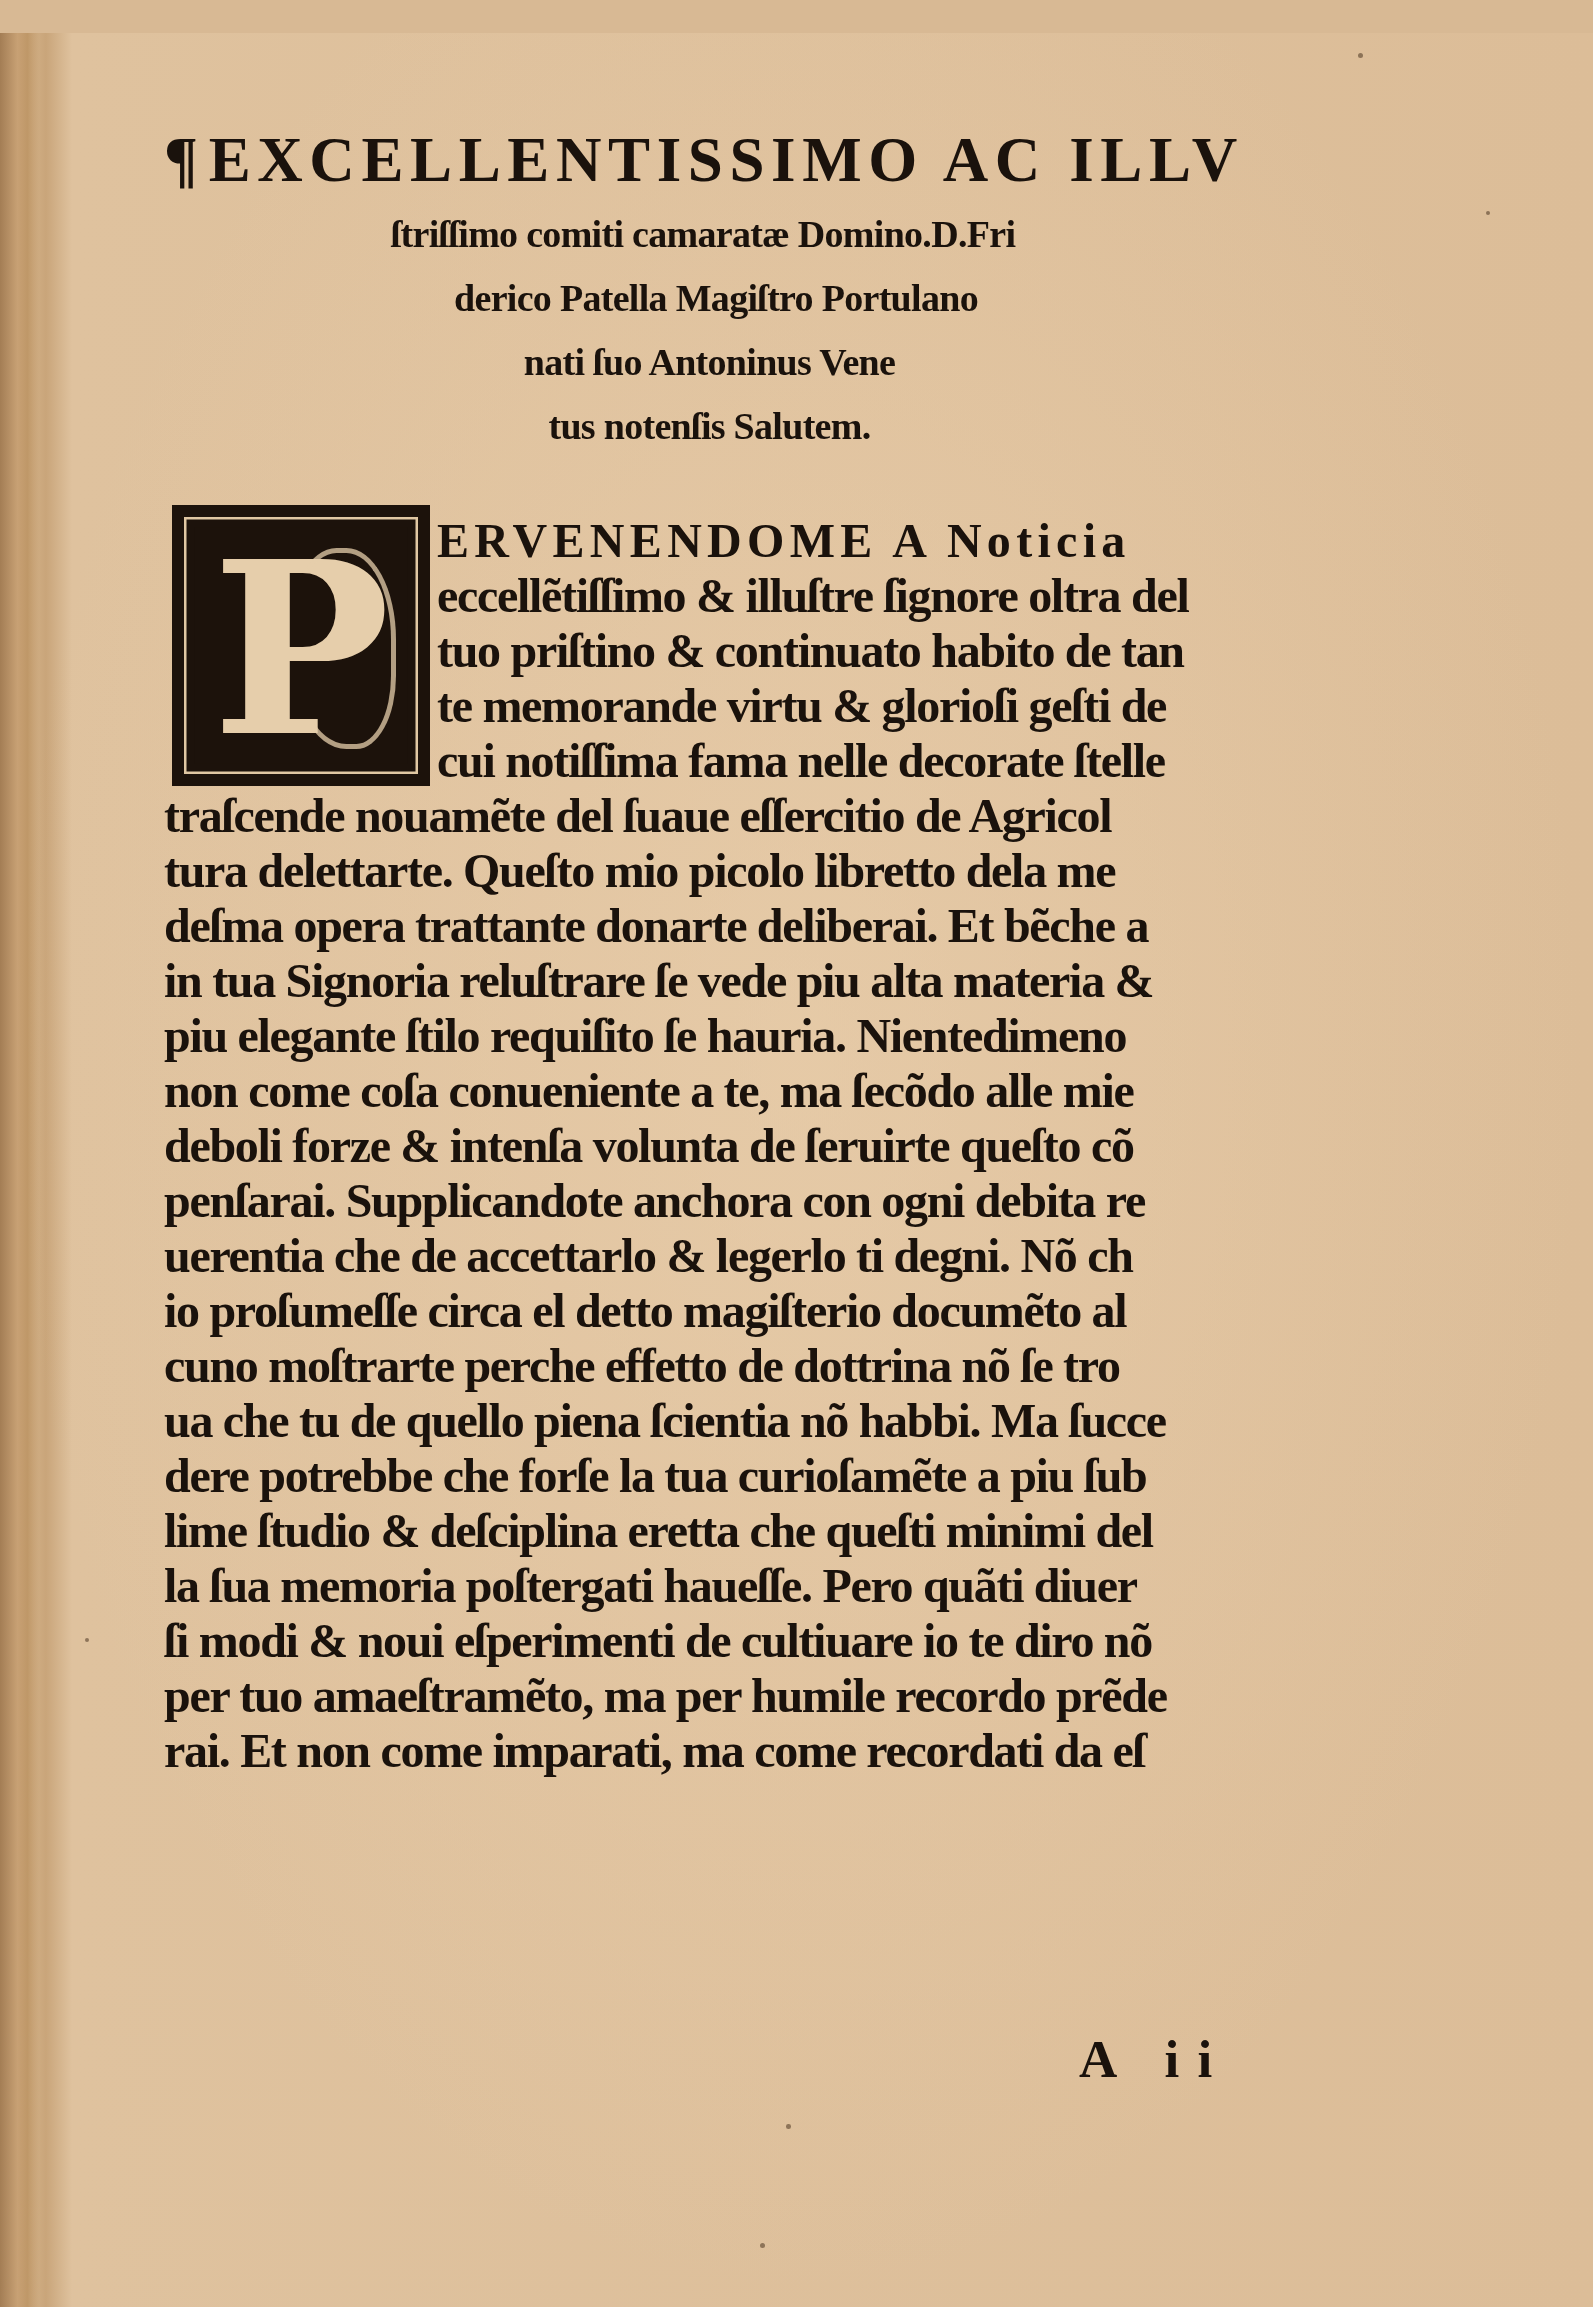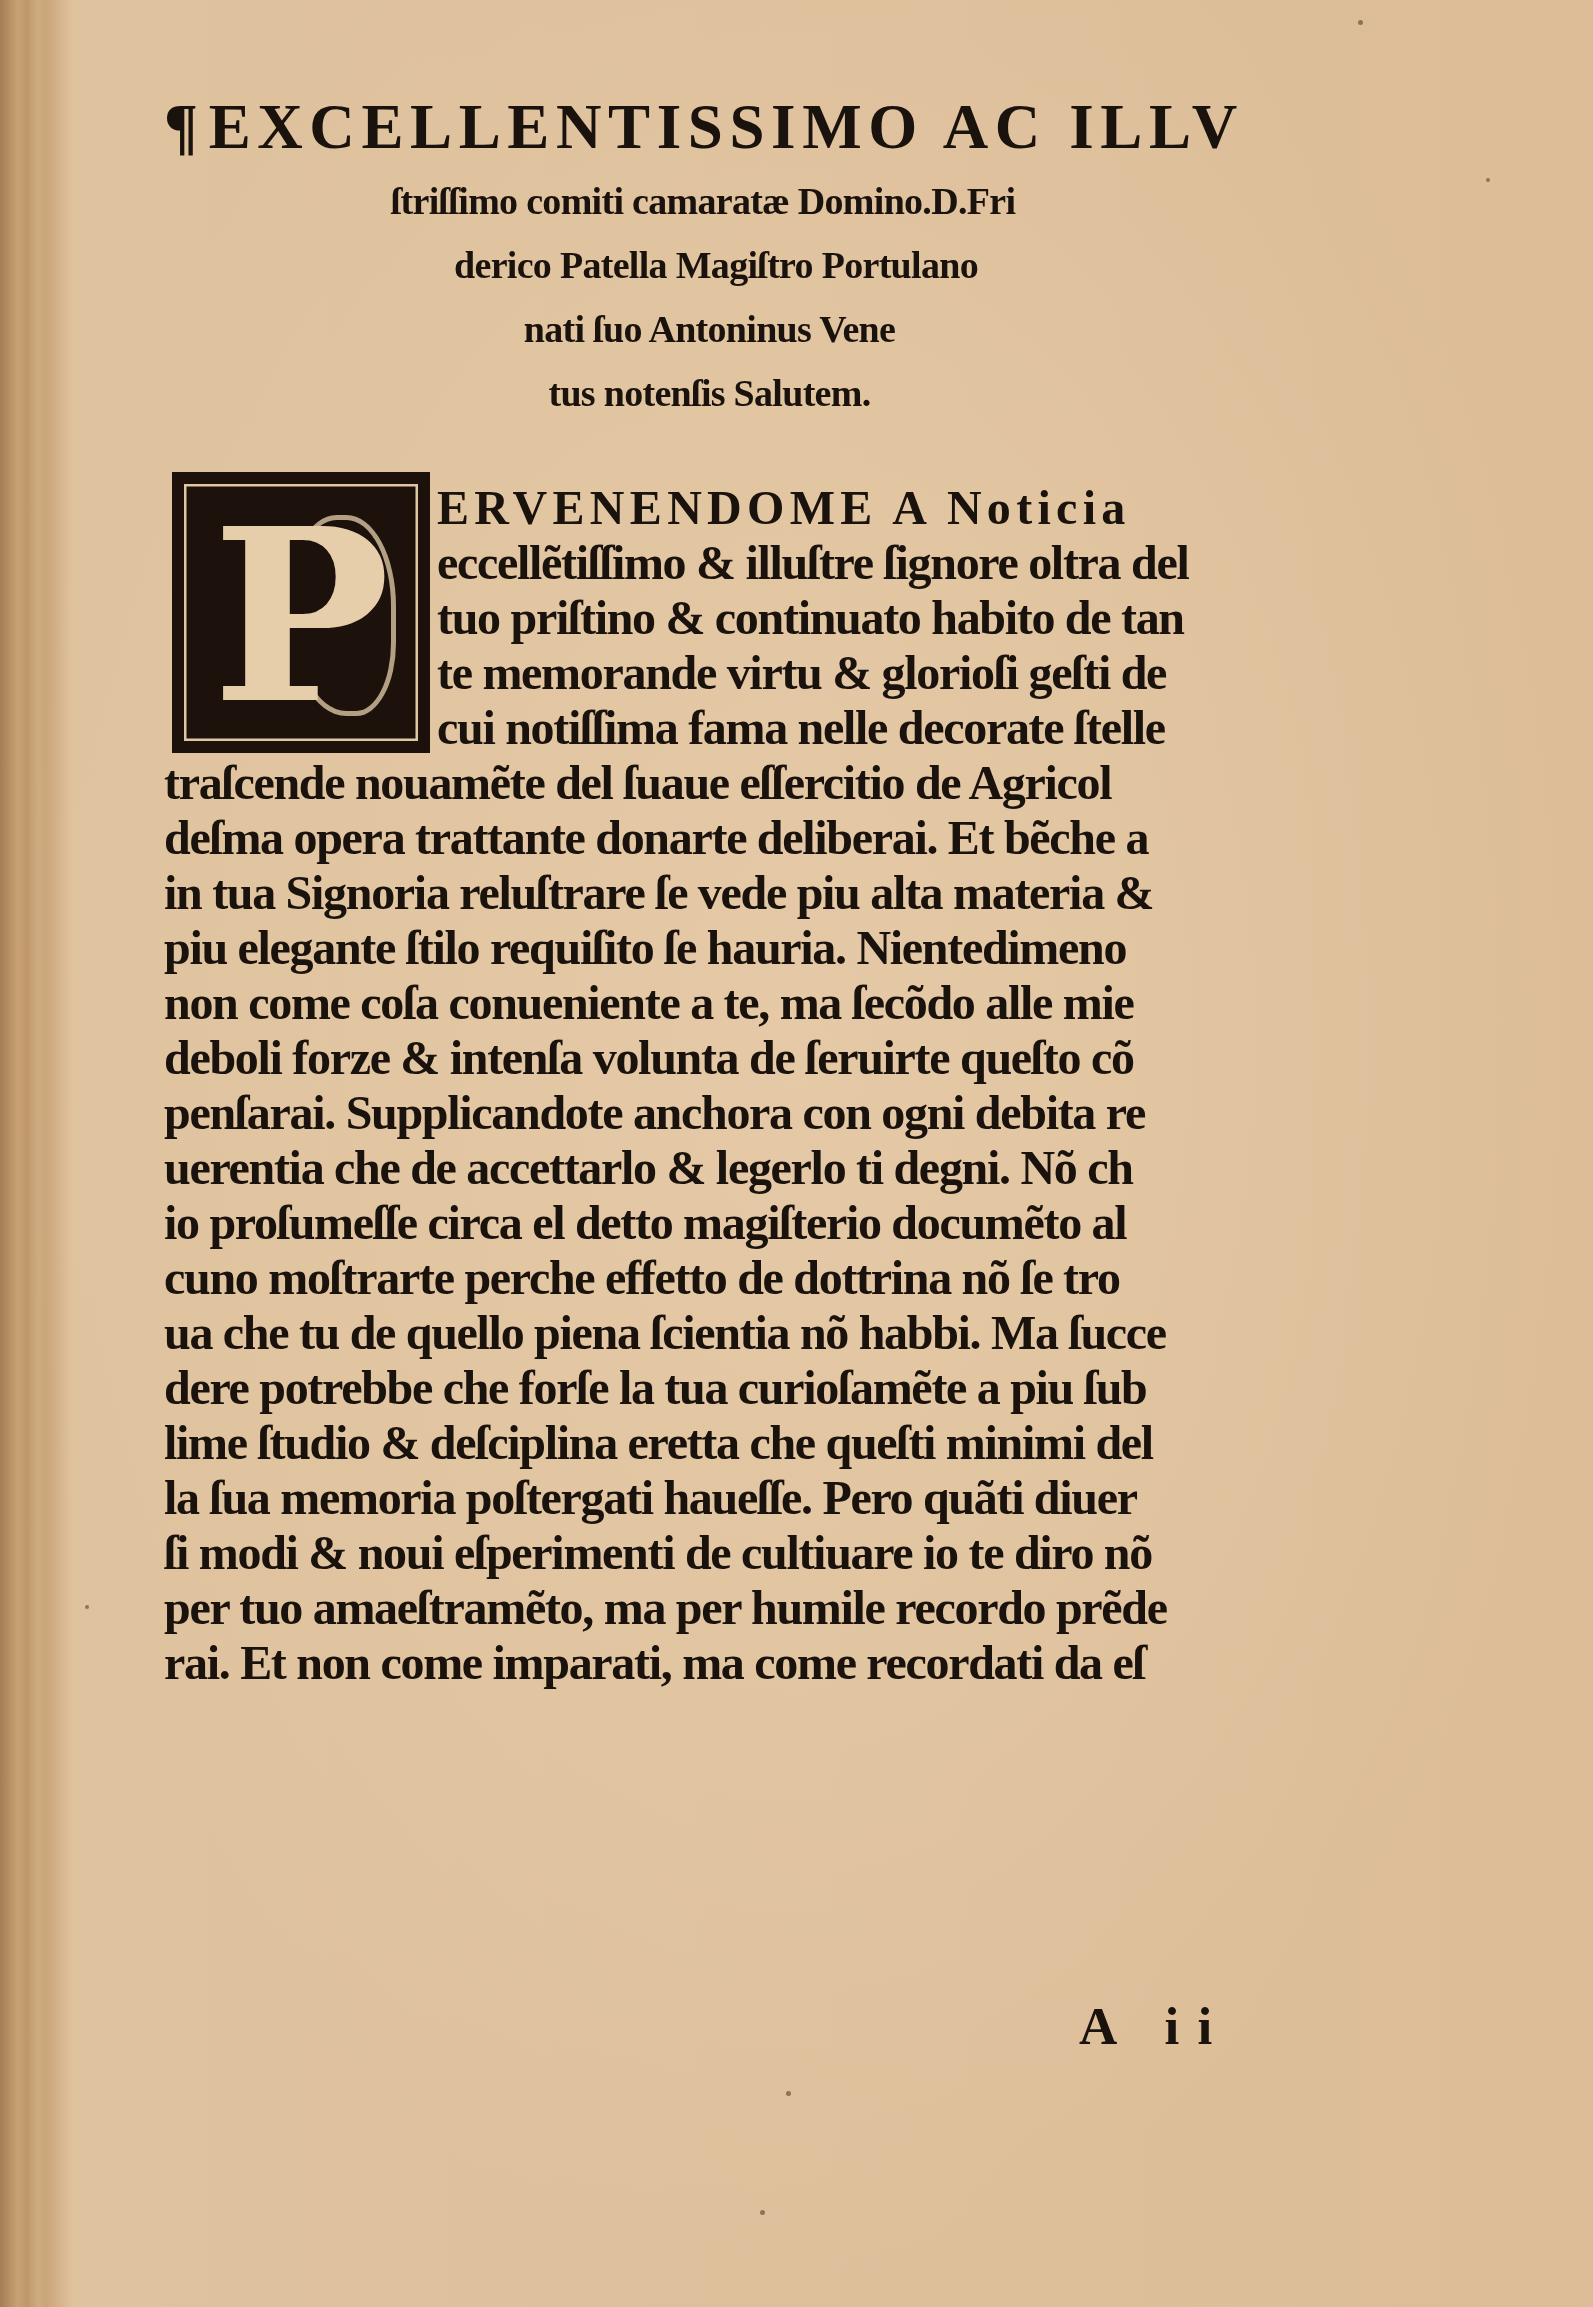--- a/index.html
+++ b/index.html
@@ -8,20 +8,21 @@
       background: #d8b994;
       position: relative;
       font-family: "Liberation Serif", "DejaVu Serif", serif;
       color: #1a120c;
     }
     .page {
       position: absolute; inset: 0;
       background:
         radial-gradient(ellipse at 50% 45%, rgba(236,210,176,0.55) 0%, rgba(216,185,148,0) 70%),
         linear-gradient(90deg, #b08a5e 0px, #d6b58c 26px, #c9a57a 46px, #dfc29e 72px, #dcbd98 100%);
+      margin-top: 33px;
     }
     .spine {
       position: absolute; left: 0; top: 0; width: 39px; height: 100%;
       background: linear-gradient(90deg, #a07a52 0%, #c79f72 45%, #b9905f 70%, rgba(0,0,0,0) 100%);
       opacity: 0.8;
     }
     .speck { position: absolute; background: #4a3420; border-radius: 50%; opacity: 0.55; }
 
     .heading {
       position: absolute; left: 164px; top: 85px; width: 1236px;
@@ -95,20 +96,21 @@
     <span class="flourish"></span>
   </div>
 
   <div class="body-text">
     <span class="row indent caps">ERVENENDOME A Noticia</span>
     <span class="row indent">eccellẽtiſſimo &amp; illuſtre ſignore oltra del</span>
     <span class="row indent">tuo priſtino &amp; continuato habito de tan</span>
     <span class="row indent">te memorande virtu &amp; glorioſi geſti de</span>
     <span class="row indent">cui notiſſima fama nelle decorate ſtelle</span>
     <span class="row">traſcende nouamẽte del ſuaue eſſercitio de Agricol</span>
+    <span class="row">tura delettarte. Queſto mio picolo libretto dela me</span>
     <span class="row">deſma opera trattante donarte deliberai. Et bẽche a</span>
     <span class="row">in tua Signoria reluſtrare ſe vede piu alta materia &amp;</span>
     <span class="row">piu elegante ſtilo requiſito ſe hauria. Nientedimeno</span>
     <span class="row">non come coſa conueniente a te, ma ſecõdo alle mie</span>
     <span class="row">deboli forze &amp; intenſa volunta de ſeruirte queſto cõ</span>
     <span class="row">penſarai. Supplicandote anchora con ogni debita re</span>
     <span class="row">uerentia che de accettarlo &amp; legerlo ti degni. Nõ ch</span>
     <span class="row">io proſumeſſe circa el detto magiſterio documẽto al</span>
     <span class="row">cuno moſtrarte perche effetto de dottrina nõ ſe tro</span>
     <span class="row">ua che tu de quello piena ſcientia nõ habbi. Ma ſucce</span>

